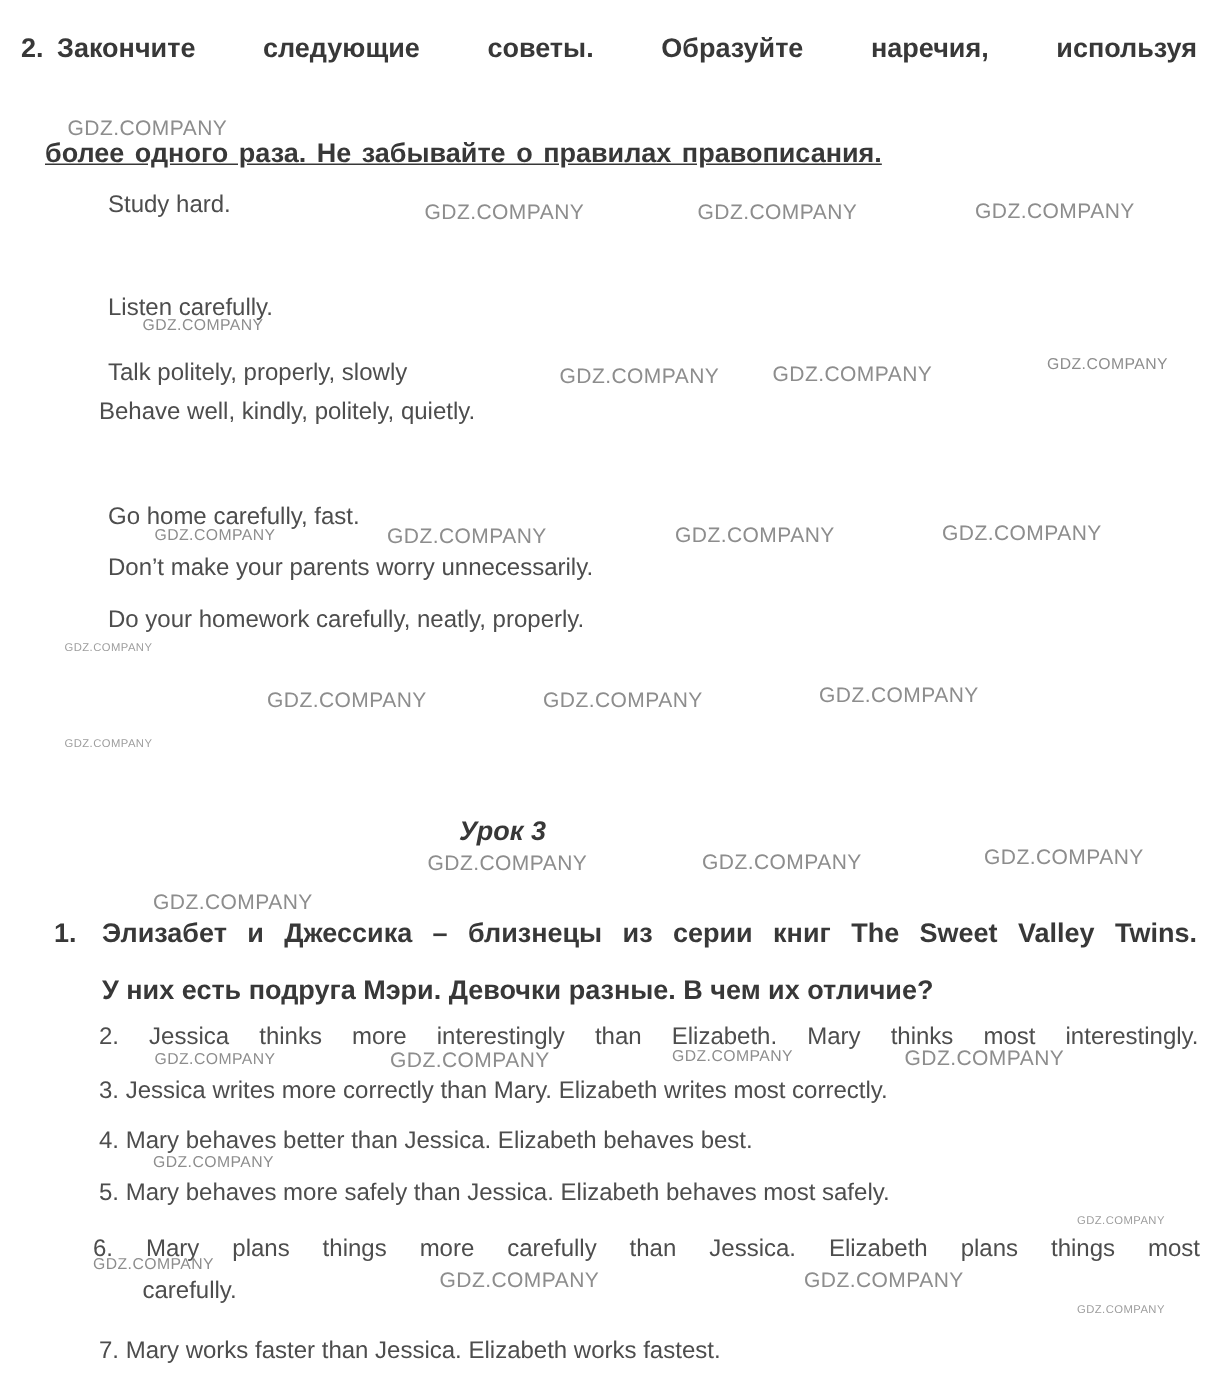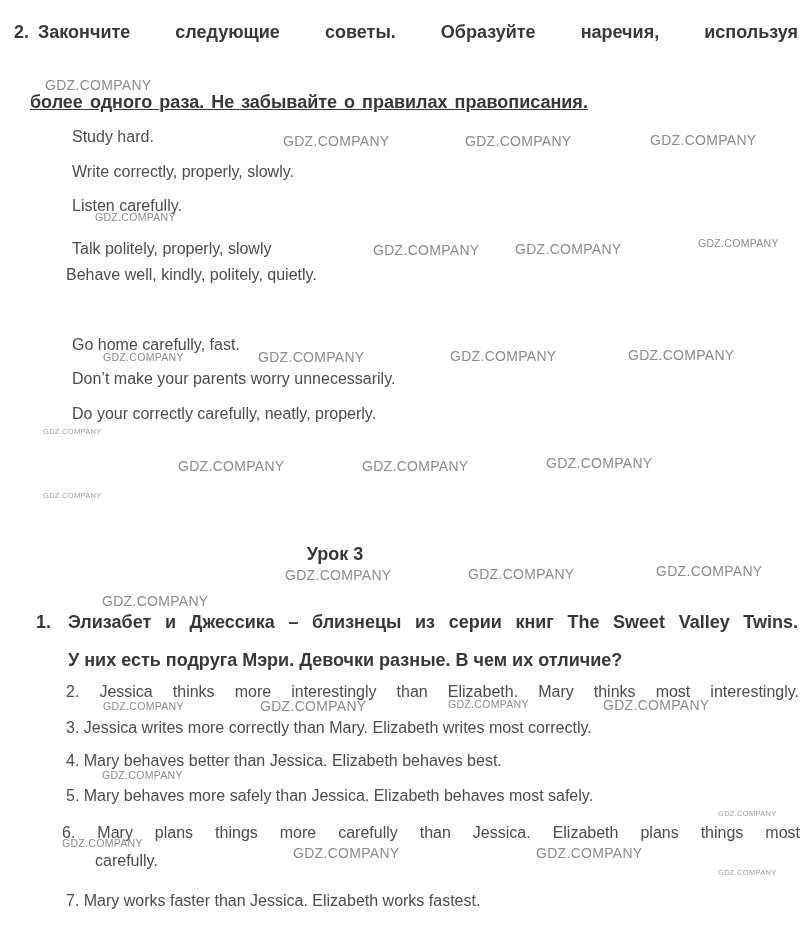--- a/index.html
+++ b/index.html
@@ -28,29 +28,28 @@
 </head>
 <body>
 
 <div class="page">
 
   <div class="ln hd" style="left:14px;top:22px;">2.</div>
   <div class="ln hd just" style="left:38px;top:22px;width:760px;">Закончите следующие советы. Образуйте наречия, используя</div>
   <div class="ln hd sp" style="left:30px;top:92px;">более одного раза. Не забывайте о правилах правописания.</div>
 
   <div class="ln ans" style="left:72px;top:128px;">Study hard.</div>
-  <div class="ln ans" style="left:72px;top:163px;">Write correctly, properly, slowly.</div>
   <div class="ln ans" style="left:72px;top:197px;">Listen carefully.</div>
   <div class="ln ans" style="left:72px;top:240px;">Talk politely, properly, slowly</div>
   <div class="ln ans" style="left:66px;top:266px;">Behave well, kindly, politely, quietly.</div>
   <div class="ln ans" style="left:72px;top:336px;">Go home carefully, fast.</div>
   <div class="ln ans" style="left:72px;top:370px;">Don’t make your parents worry unnecessarily.</div>
-  <div class="ln ans" style="left:72px;top:405px;">Do your correctly carefully, neatly, properly.</div>
+  <div class="ln ans" style="left:72px;top:405px;">Do your homework carefully, neatly, properly.</div>
 
-  <div class="ln hd center" style="left:0;top:544px;width:670px;">Урок 3</div>
+  <div class="ln hd center" style="left:0;top:544px;width:670px;font-style:italic;">Урок 3</div>
 
   <div class="ln hd" style="left:36px;top:612px;">1.</div>
   <div class="ln hd just" style="left:68px;top:612px;width:730px;">Элизабет и Джессика – близнецы из серии книг The Sweet Valley Twins.</div>
   <div class="ln hd" style="left:68px;top:650px;">У них есть подруга Мэри. Девочки разные. В чем их отличие?</div>
 
   <div class="ln ans just" style="left:66px;top:683px;width:733px;">2. Jessica thinks more interestingly than Elizabeth. Mary thinks most interestingly.</div>
   <div class="ln ans" style="left:66px;top:719px;">3. Jessica writes more correctly than Mary. Elizabeth writes most correctly.</div>
   <div class="ln ans" style="left:66px;top:752px;">4. Mary behaves better than Jessica. Elizabeth behaves best.</div>
   <div class="ln ans" style="left:66px;top:787px;">5. Mary behaves more safely than Jessica. Elizabeth behaves most safely.</div>
   <div class="ln ans just" style="left:62px;top:824px;width:738px;">6. Mary plans things more carefully than Jessica. Elizabeth plans things most</div>

